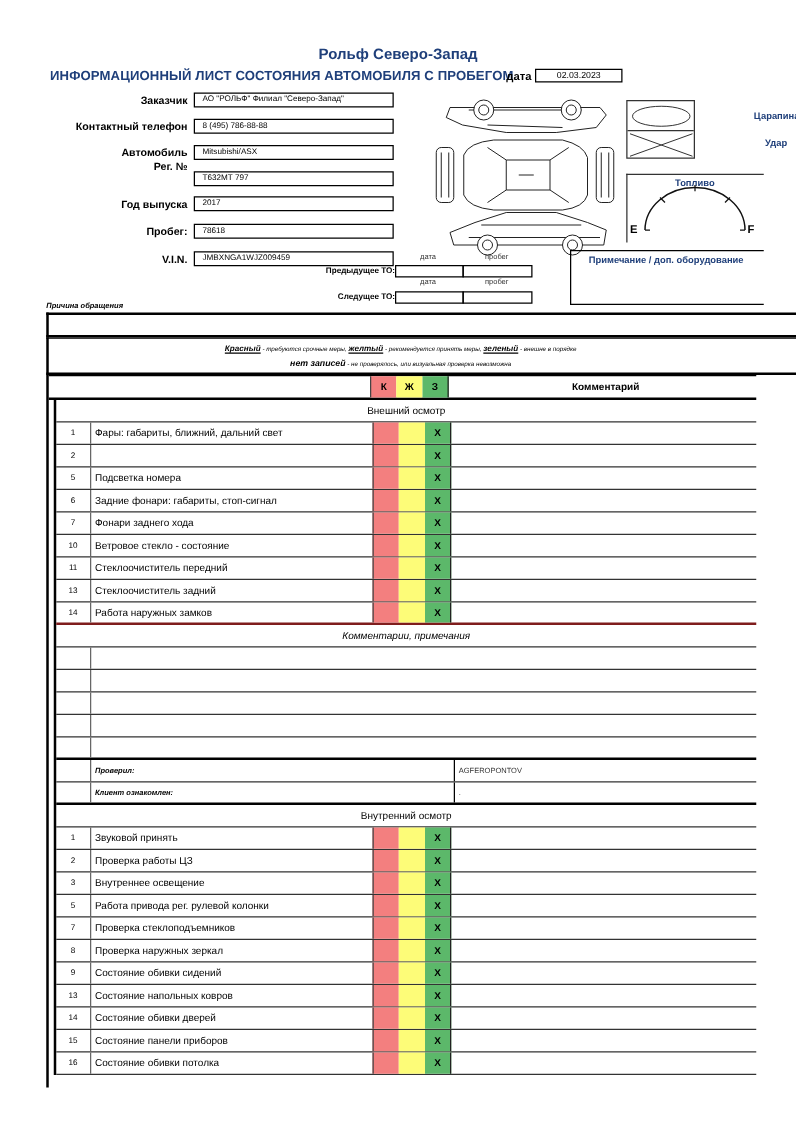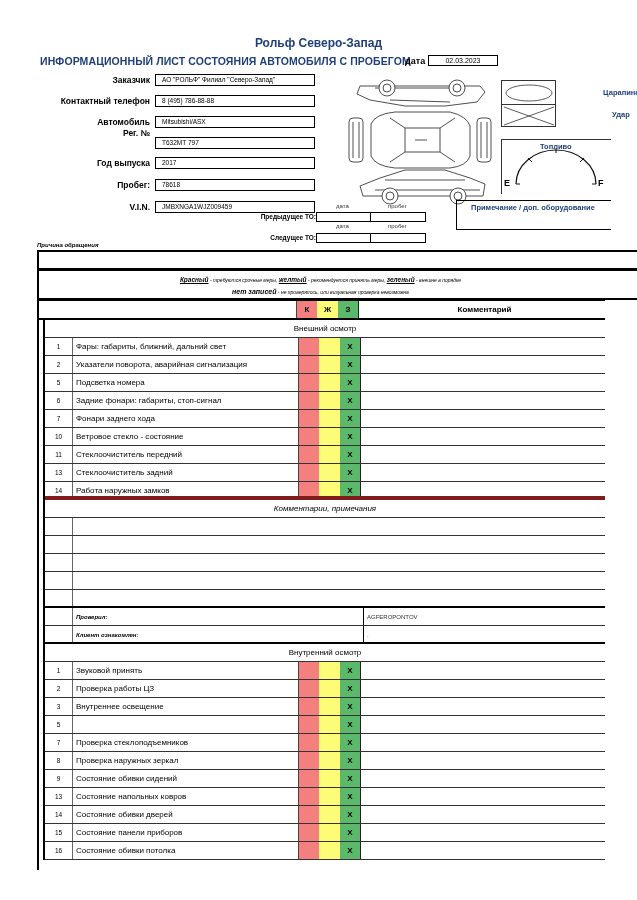--- a/index.html
+++ b/index.html
@@ -19,36 +19,36 @@
   .to-label { position: absolute; right: 321px; font-weight: bold; font-size: 6.5px; white-space: nowrap; }
   .to-box { position: absolute; height: 10px; border: 1px solid #000; }
   .to-sub { position: absolute; font-size: 6px; color: #333; }
 
   .car-diagram { left: 345px; top: 78px; width: 150px; height: 130px; }
   .legend-box { left: 501px; top: 80px; width: 55px; height: 47px; border: 1px solid #333; }
   .legend-divider { position: absolute; left: 0; right: 0; top: 23px; border-top: 1px solid #333; }
   .legend-text { position: absolute; font-weight: bold; font-size: 7.5px; color: #1f3f7a; margin-left: 39px; }
   .fuel-box { left: 501px; top: 139px; width: 110px; height: 55px; border-top: 1px solid #333; border-left: 1px solid #333; }
   .fuel-title { position: absolute; left: 38px; top: 2px; font-weight: bold; font-size: 7.5px; color: #1f3f7a; }
-  .notes-box { left: 456px; top: 200px; width: 155px; height: 30px; border-left: 1px solid #000; border-top: 1px solid #000; border-bottom: 1px solid #000; }
+  .notes-box { left: 456px; top: 200px; width: 155px; height: 44px; border-left: 1px solid #000; border-top: 1px solid #000; border-bottom: 1px solid #000; }
   .notes-title { position: absolute; left: 14px; top: 2px; font-weight: bold; font-size: 7.5px; color: #1f3f7a; white-space: nowrap; }
 
   .reason-label { left: 37px; top: 242px; font-size: 6px; font-style: italic; font-weight: bold; }
   .reason-box { left: 37px; top: 250px; width: 600px; height: 20px; border: 2px solid #000; border-right: none; }
   .legend-line-box { left: 37px; top: 270px; width: 600px; height: 30px; border: 2px solid #000; border-right: none; border-top: 1px solid #000; }
   .legend-row1 { position: absolute; left: 0; right: 35px; top: 5px; text-align: center; font-size: 5px; font-style: italic; white-space: nowrap; }
   .legend-row2 { position: absolute; left: 0; right: 35px; top: 17px; text-align: center; font-size: 5px; font-style: italic; white-space: nowrap; }
   .kw { font-weight: bold; font-size: 6.5px; text-decoration: underline; }
   .kw2 { font-weight: bold; font-size: 7px; }
 
   .sheet { left: 37px; top: 300px; width: 568px; border-left: 2px solid #000; }
   .hdr-row { position: relative; height: 20px; border-top: 1px solid #000; border-bottom: 2px solid #000; }
   .tbl { position: relative; margin-left: 4px; border-left: 2px solid #000; }
   .row { position: relative; height: 18px; border-bottom: 1px solid #333; }
-  .row.thick { border-bottom: 4px solid #7f1d1d; padding-left: 36px; }
+  .row.thick { border-bottom: 2px solid #7f1d1d; padding-left: 36px; }
   .section { position: relative; height: 18px; text-align: center; font-weight: normal; font-size: 8px; line-height: 18px; border-bottom: 1px solid #333; }
   .section.italic { font-style: italic; }
   .num { position: absolute; left: 0; width: 28px; top: 0; bottom: 0; text-align: center; font-size: 6.5px; line-height: 18px; border-right: 1px solid #666; }
   .name { position: absolute; left: 29px; top: 0; bottom: 0; font-size: 8px; line-height: 18px; padding-left: 2px; white-space: nowrap; }
   .c-r, .c-y, .c-g { position: absolute; top: 0; bottom: 0; width: 21px; text-align: center; font-weight: bold; font-size: 8px; line-height: 18px; }
   .c-r { left: 253px; background: #f37f7f; border-left: 1px solid #444; }
   .c-y { left: 274px; background: #fdfc78; }
   .c-g { left: 295px; background: #5cb86a; border-right: 1px solid #222; }
   .hdr-row .c-r { left: 257px; }
   .hdr-row .c-y { left: 278px; }
@@ -188,21 +188,20 @@
 
     <div class="row">
         <div class="num">1</div>
         <div class="name">Фары: габариты, ближний, дальний свет</div>
         <div class="c-r"></div>
         <div class="c-y"></div>
         <div class="c-g">X</div>
       </div>
     <div class="row">
         <div class="num">2</div>
-        <div class="name">Указатели поворота, аварийная сигнализация</div>
         <div class="c-r"></div>
         <div class="c-y"></div>
         <div class="c-g">X</div>
       </div>
     <div class="row">
         <div class="num">5</div>
         <div class="name">Подсветка номера</div>
         <div class="c-r"></div>
         <div class="c-y"></div>
         <div class="c-g">X</div>
@@ -296,20 +295,21 @@
       </div>
     <div class="row">
         <div class="num">3</div>
         <div class="name">Внутреннее освещение</div>
         <div class="c-r"></div>
         <div class="c-y"></div>
         <div class="c-g">X</div>
       </div>
     <div class="row">
         <div class="num">5</div>
+        <div class="name">Работа привода рег. рулевой колонки</div>
         <div class="c-r"></div>
         <div class="c-y"></div>
         <div class="c-g">X</div>
       </div>
     <div class="row">
         <div class="num">7</div>
         <div class="name">Проверка стеклоподъемников</div>
         <div class="c-r"></div>
         <div class="c-y"></div>
         <div class="c-g">X</div>

